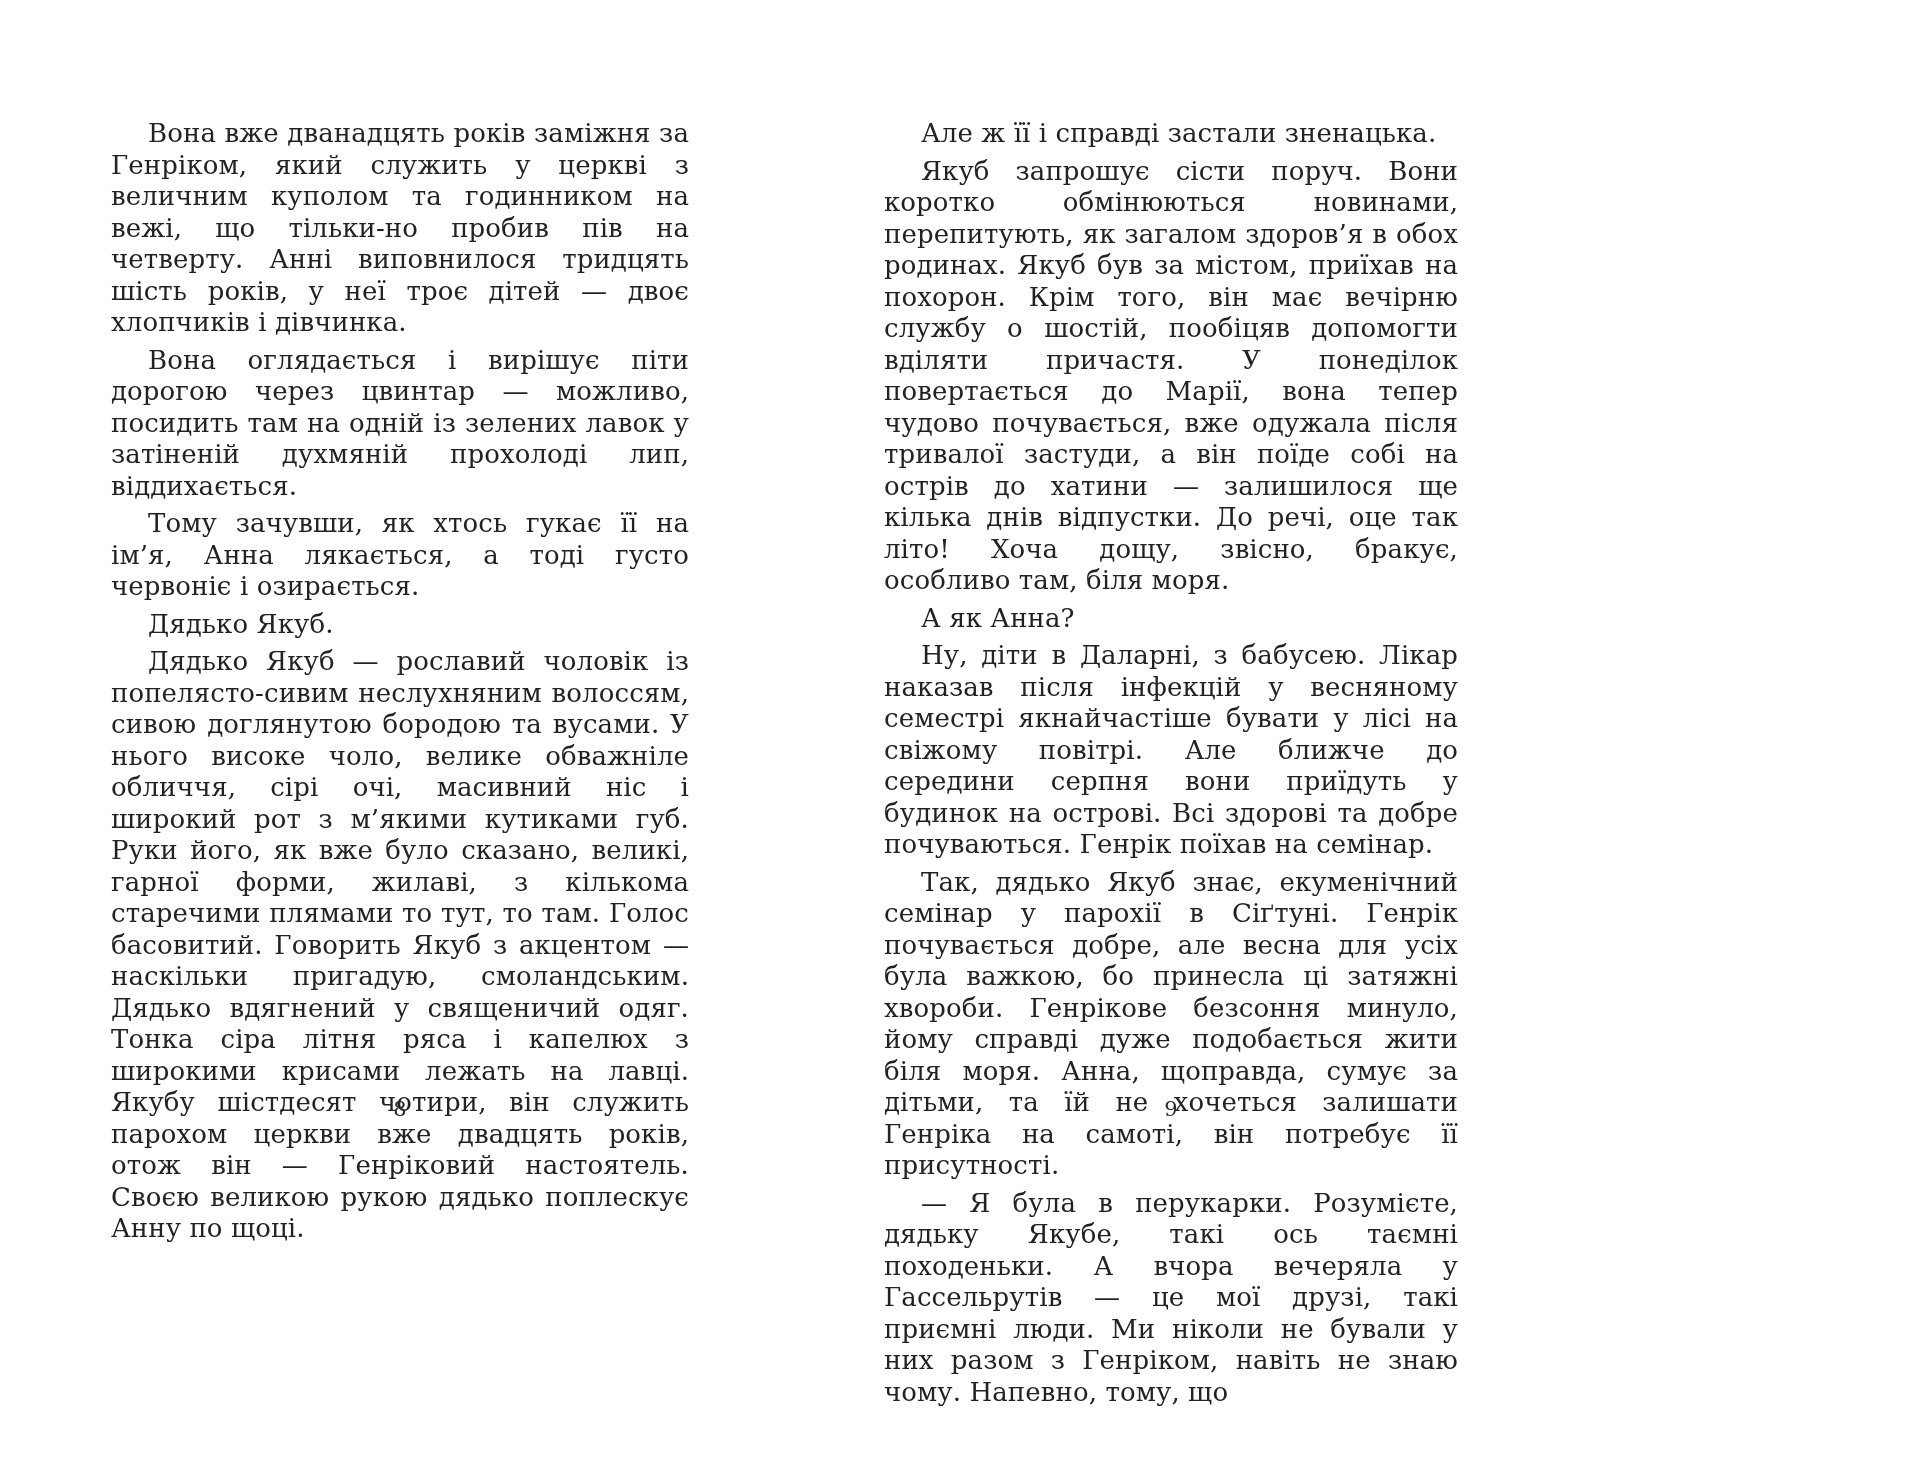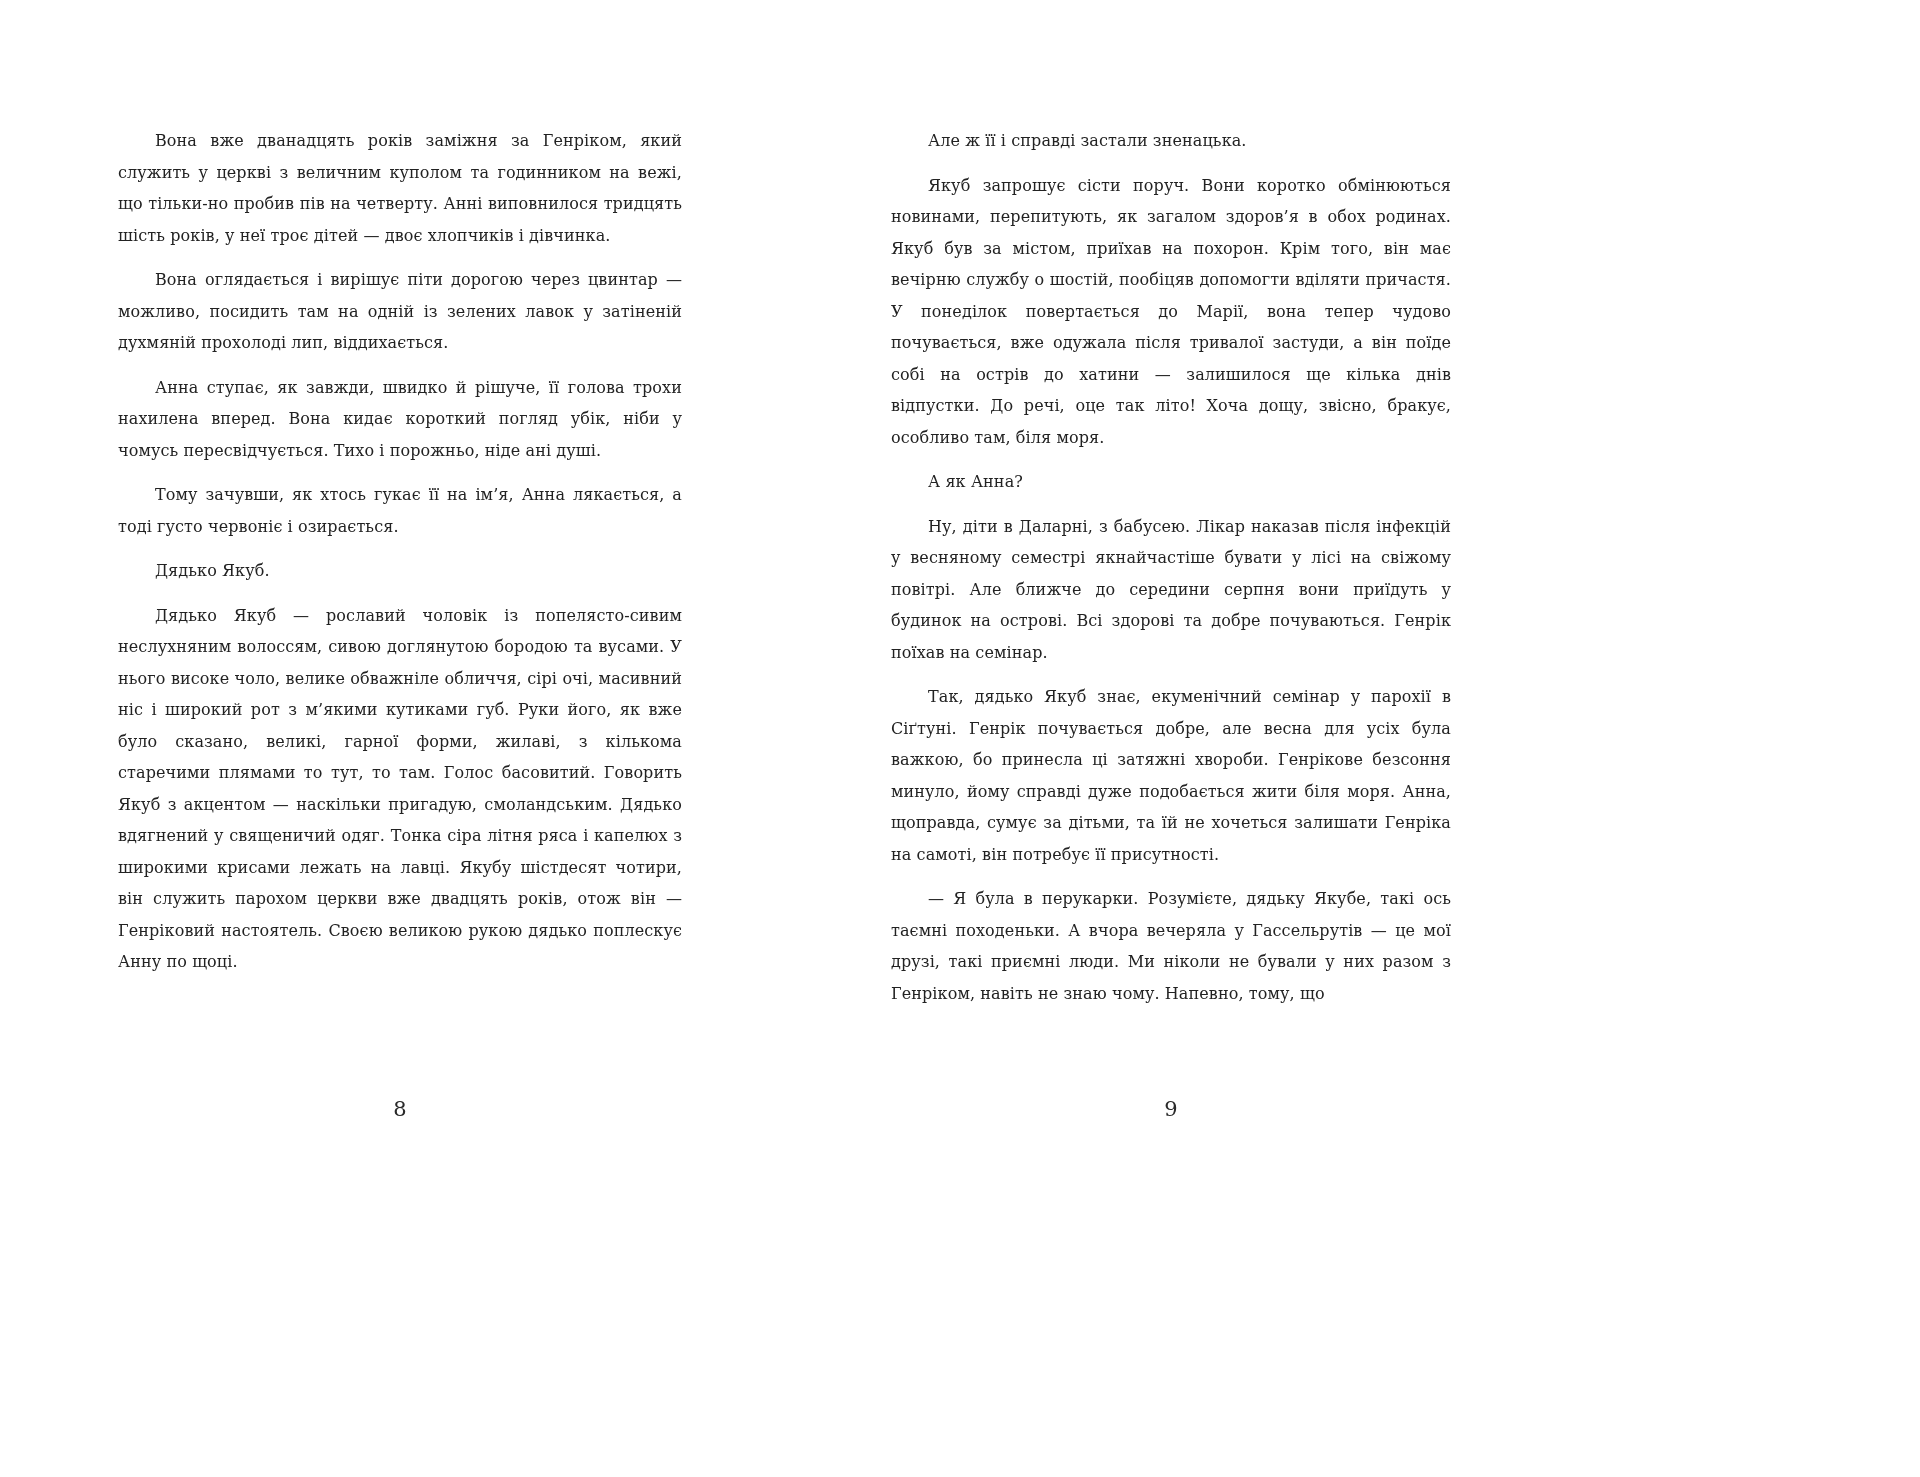--- a/index.html
+++ b/index.html
@@ -20,23 +20,23 @@
     inset: 0;
   }
   .page {
     position: absolute;
     top: 112px;
     height: 1120px;
   }
   .page-left  { left: 105px; width: 590px; }
   .page-right { left: 878px; width: 586px; }
   .page-text p {
-    margin: 13px;
+    margin: 6px;
     padding: 0;
-    font-size: 16px;
+    font-size: 26px;
     line-height: 31.5px;
     text-align: justify;
     letter-spacing: 0.1px;
   }
   .page-text p.indent {
     text-indent: 37px;
   }
   .page-number {
     position: absolute;
     top: 985px;
@@ -49,21 +49,20 @@
 </style>
 </head>
 <body>
 
 <div class="spread">
 
   <div class="page page-left">
     <div class="page-text">
         <p class="indent">Вона вже дванадцять років заміжня за Генріком, який служить у церкві з величним куполом та годинником на вежі, що тільки-но пробив пів на четверту. Анні виповнилося тридцять шість років, у неї троє дітей — двоє хлопчиків і дівчинка.</p>
         <p class="indent">Вона оглядається і вирішує піти дорогою через цвинтар — можливо, посидить там на одній із зелених лавок у затіненій духмяній прохолоді лип, віддихається.</p>
-        <p class="indent">Анна ступає, як завжди, швидко й рішуче, її голова трохи нахилена вперед. Вона кидає короткий погляд убік, ніби у чомусь пересвідчується. Тихо і порожньо, ніде ані душі.</p>
         <p class="indent">Тому зачувши, як хтось гукає її на ім’я, Анна лякається, а тоді густо червоніє і озирається.</p>
         <p class="indent">Дядько Якуб.</p>
         <p class="indent">Дядько Якуб — рославий чоловік із попелясто-сивим неслухняним волоссям, сивою доглянутою бородою та вусами. У нього високе чоло, велике обважніле обличчя, сірі очі, масивний ніс і широкий рот з м’якими кутиками губ. Руки його, як вже було сказано, великі, гарної форми, жилаві, з кількома старечими плямами то тут, то там. Голос басовитий. Говорить Якуб з акцентом — наскільки пригадую, смоландським. Дядько вдягнений у священичий одяг. Тонка сіра літня ряса і капелюх з широкими крисами лежать на лавці. Якубу шістдесят чотири, він служить парохом церкви вже двадцять років, отож він — Генріковий настоятель. Своєю великою рукою дядько поплескує Анну по щоці.</p>
       </div>
     <div class="page-number">8</div>
   </div>
 
   <div class="page page-right">
     <div class="page-text">
         <p class="indent">Але ж її і справді застали зненацька.</p>

